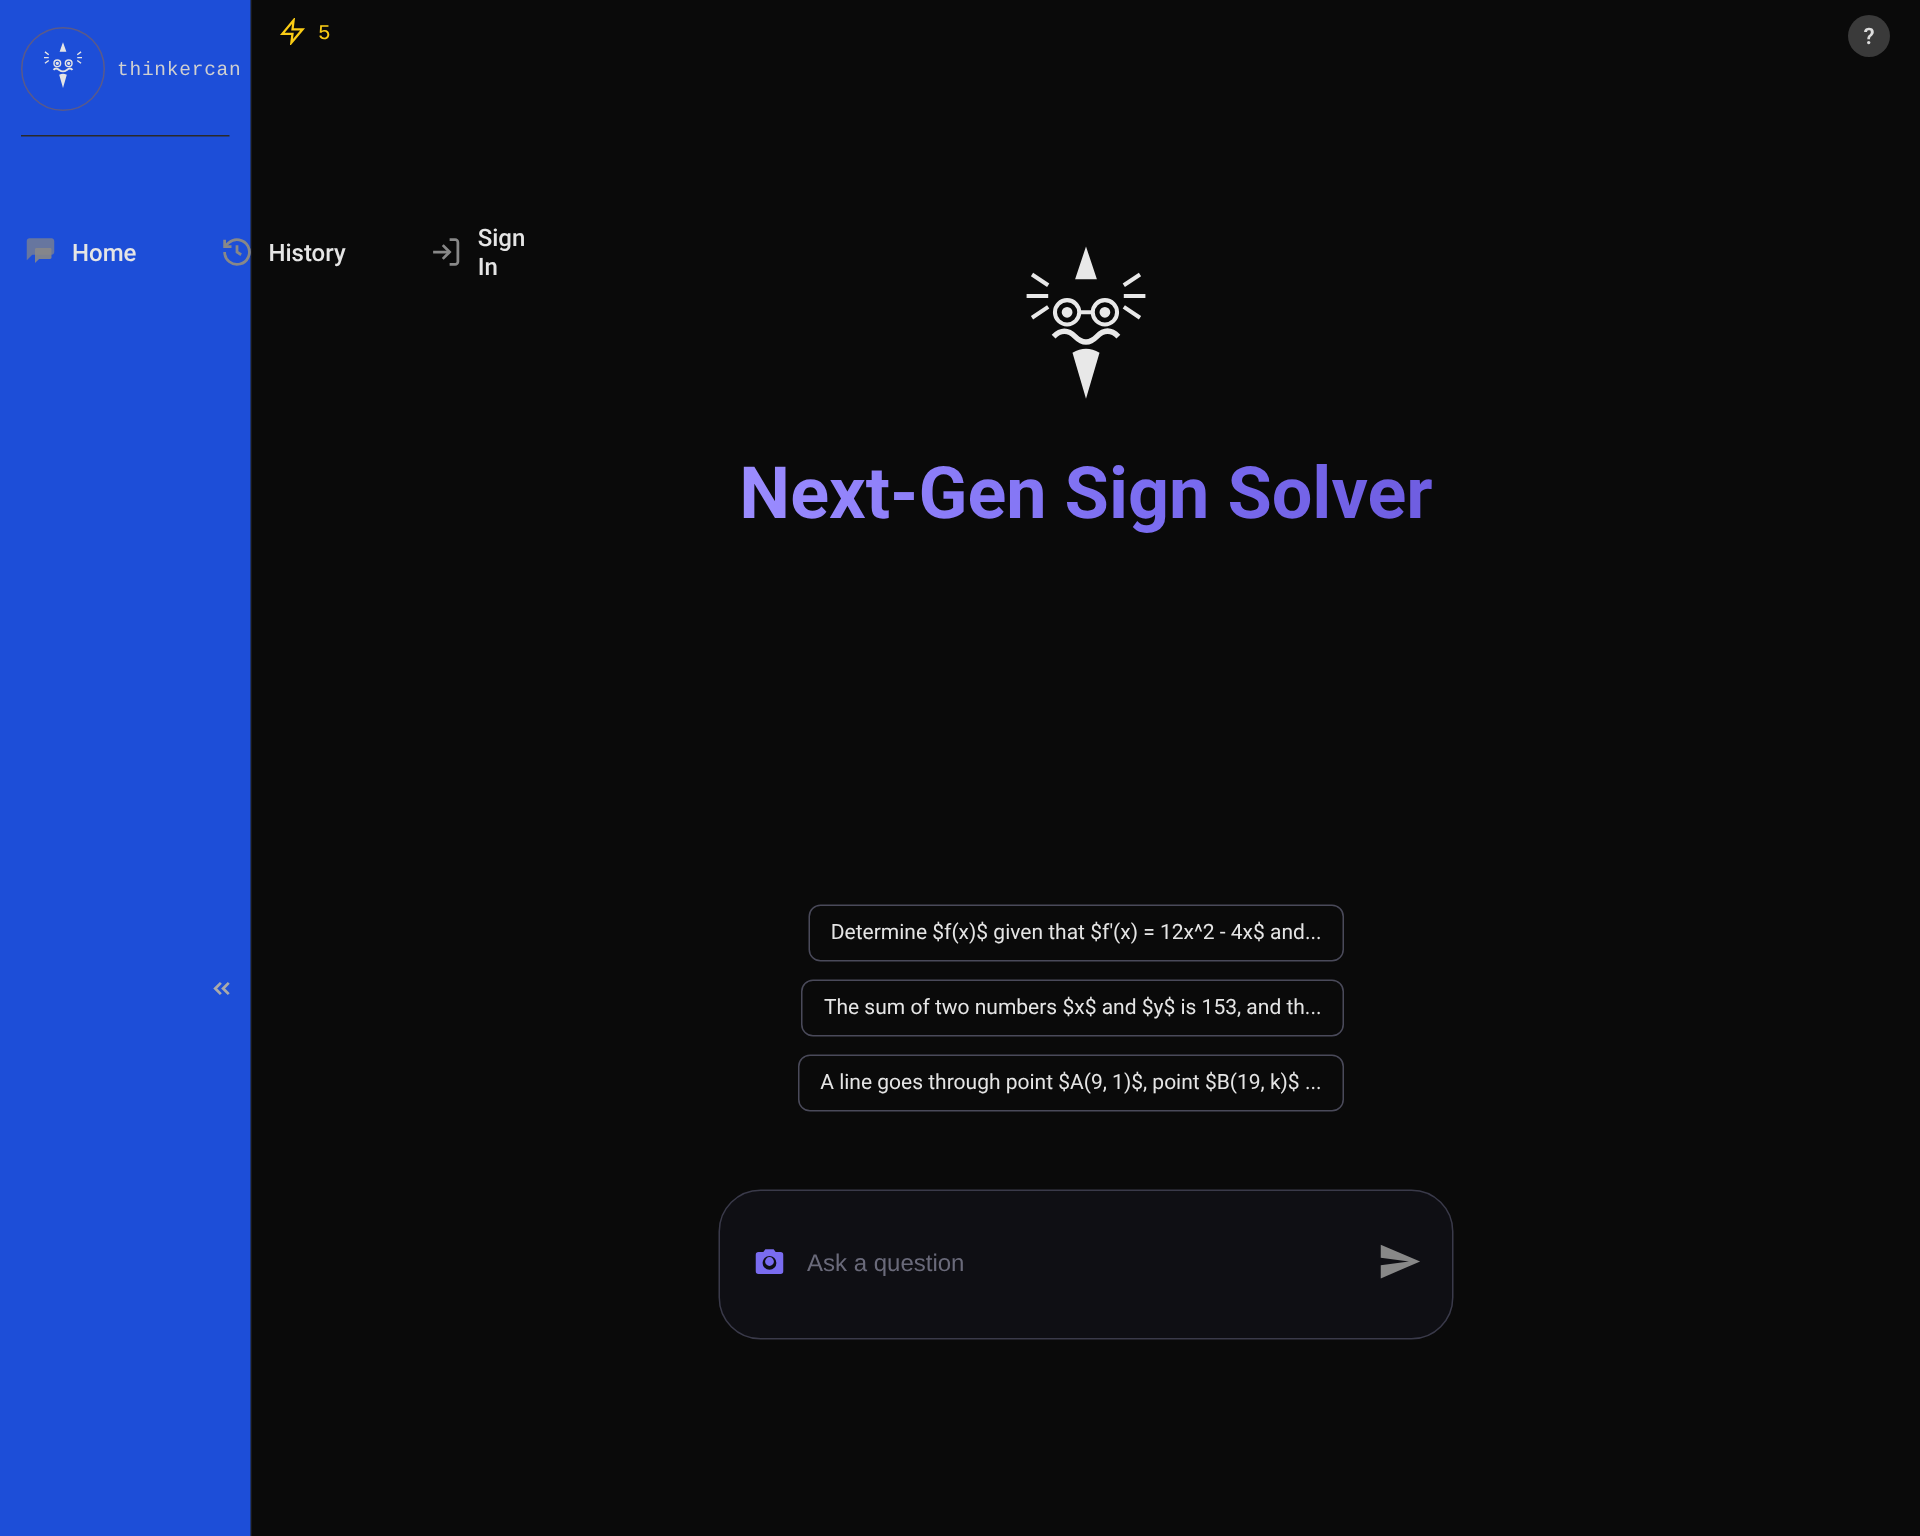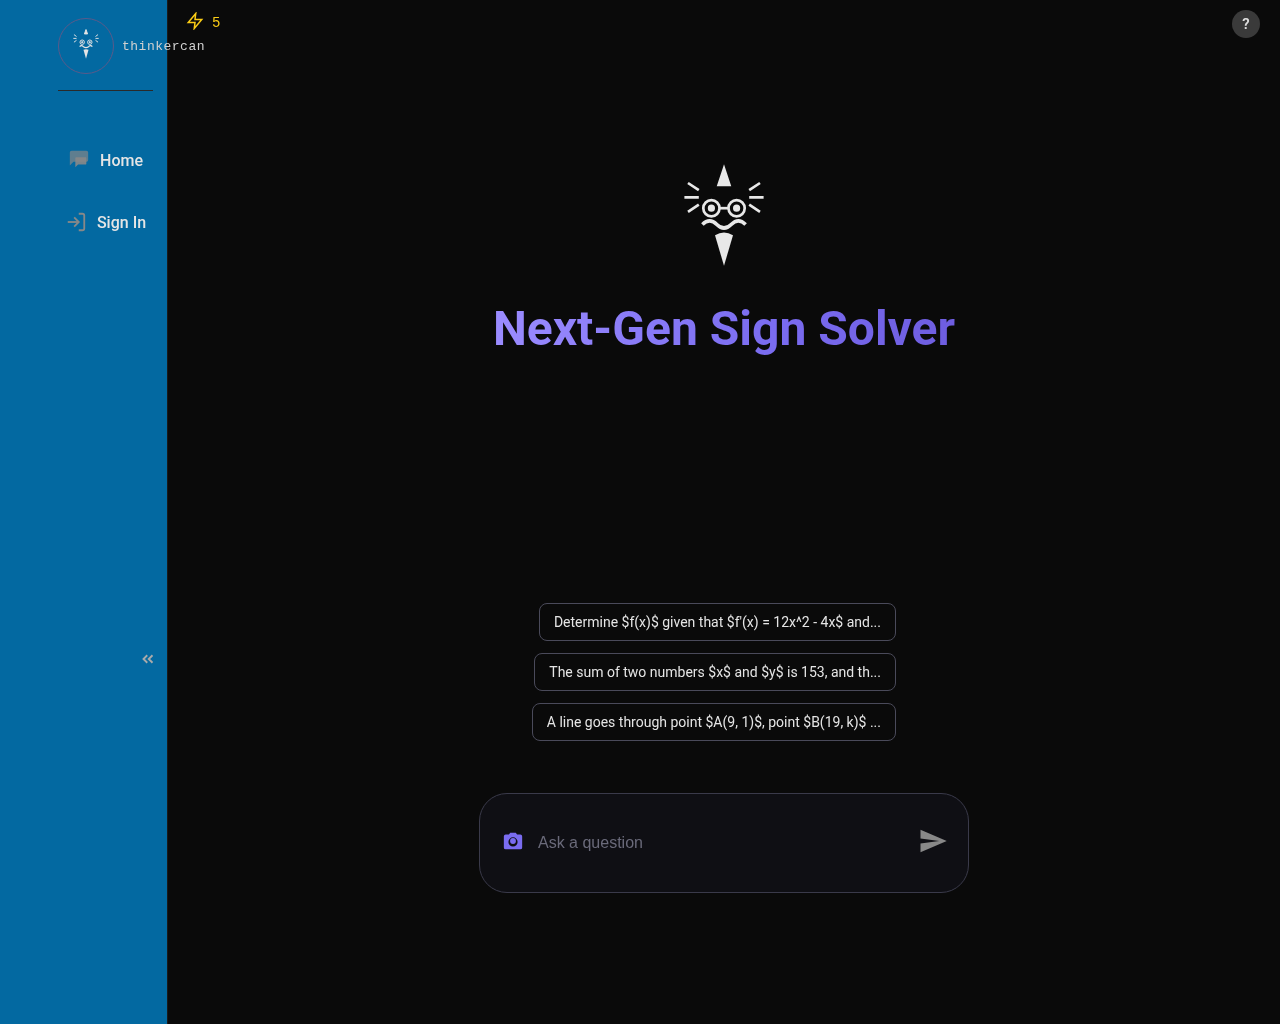--- a/index.html
+++ b/index.html
@@ -13,26 +13,25 @@
   }
   .app {
     display: flex;
     width: 100%;
     height: 100%;
   }
   
   .sidebar {
     width: 168px;
     height: 100%;
-    background: #0369a1;
+    background: #1d4ed8;
     border-right: 1px solid #1a1a1a;
     display: flex;
     flex-direction: column;
     position: relative;
-    padding-left: 44px;
   }
   .sidebar-header {
     display: flex;
     align-items: center;
     gap: 8px;
     padding: 18px 14px 16px 14px;
   }
   .sidebar-avatar {
     width: 56px;
     height: 56px;
@@ -50,21 +49,20 @@
     color: #d0d0d0;
     letter-spacing: 0.5px;
   }
   .sidebar-divider {
     height: 1px;
     background: #2a2a2a;
     margin: 0 14px 32px 14px;
   }
   .sidebar-nav {
     display: flex;
-    flex-direction: column;
     gap: 24px;
     padding: 18px 0;
   }
   .sidebar-item {
     display: flex;
     align-items: center;
     justify-content: center;
     gap: 10px;
     cursor: pointer;
     padding: 8px 16px;
@@ -246,20 +244,30 @@
       <div class="sidebar-item">
         <span class="icon">
           <svg width="22" height="22" viewBox="0 0 24 24" fill="currentColor">
             <path d="M20 2H4c-1.1 0-2 .9-2 2v14l4-4h14c1.1 0 2-.9 2-2V4c0-1.1-.9-2-2-2z" opacity="0.7"></path>
             <path d="M17 7H7c-.55 0-1 .45-1 1v10l3-3h8c.55 0 1-.45 1-1V8c0-.55-.45-1-1-1z" transform="translate(2,2)" opacity="0.9"></path>
           </svg>
         </span>
         <span class="label">Home</span>
       </div>
 
+      <div class="sidebar-item">
+        <span class="icon">
+          <svg width="22" height="22" viewBox="0 0 24 24" fill="none" stroke="currentColor" stroke-width="2">
+            <path d="M3 12a9 9 0 1 0 3-6.7L3 8"></path>
+            <polyline points="3 3 3 8 8 8"></polyline>
+            <polyline points="12 7 12 12 15 14"></polyline>
+          </svg>
+        </span>
+        <span class="label">History</span>
+      </div>
 
       <div class="sidebar-item">
         <span class="icon">
           <svg width="22" height="22" viewBox="0 0 24 24" fill="none" stroke="currentColor" stroke-width="2">
             <path d="M15 3h4a2 2 0 0 1 2 2v14a2 2 0 0 1-2 2h-4"></path>
             <polyline points="10 17 15 12 10 7"></polyline>
             <line x1="15" y1="12" x2="3" y2="12"></line>
           </svg>
         </span>
         <span class="label">Sign In</span>

